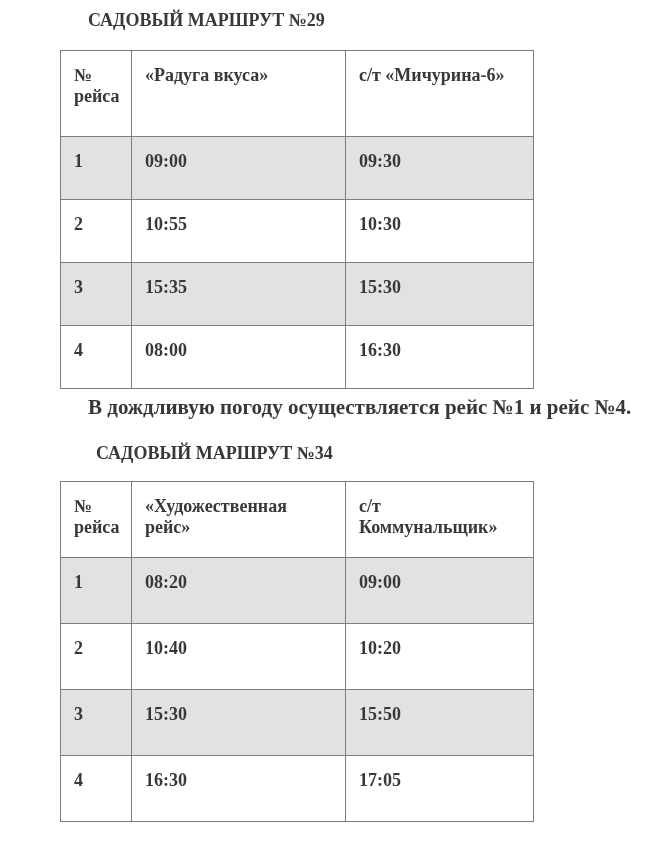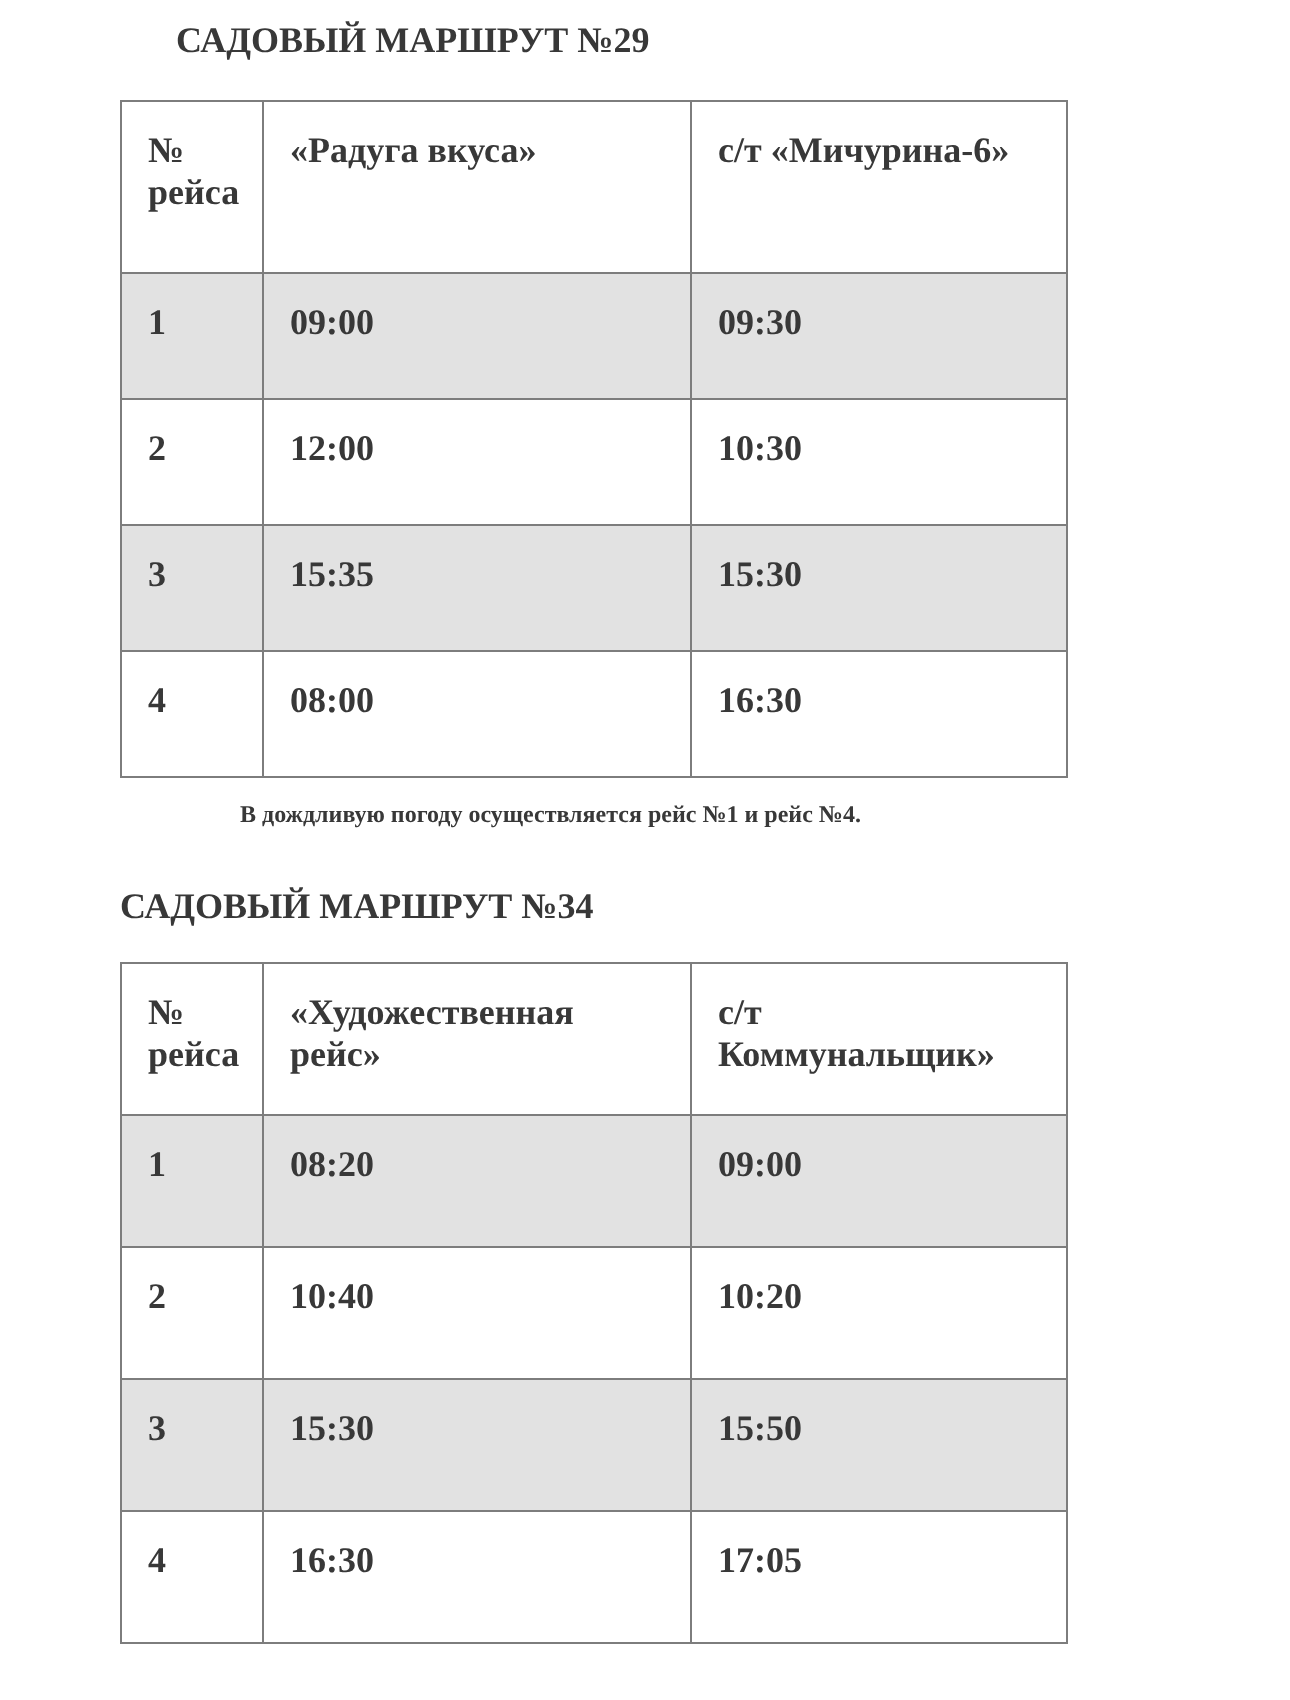--- a/index.html
+++ b/index.html
@@ -40,26 +40,26 @@
     padding: 14px 8px 8px 13px;
     white-space: pre-line;
     overflow: hidden;
   }
   .t1 th { height: 86px; }
   .t1 td { height: 63px; }
   .t2 th { height: 76px; }
   .t2 td { height: 66px; }
   tr.shaded { background: var(--row-shade, #e2e2e2); }
   .note {
-    margin: 8px 0 0 120px;
-    font-size: 12px;
+    margin: 8px 0 0 88px;
+    font-size: 21px;
     line-height: 20px;
     white-space: nowrap;
   }
-  .title-2 { margin-top: 26px; margin-left: 60px; }
+  .title-2 { margin-top: 26px; margin-left: 96px; }
   .table-2 { margin-top: 18px; }
   .table-1 { margin-top: 20px; }
 </style>
 </head>
 <body>
 
 <div class="page">
 
   <div class="section-title">САДОВЫЙ МАРШРУТ №29</div>
 
@@ -78,21 +78,21 @@
       </tr>
     </thead>
     <tbody>
       <tr class="shaded">
         <td>1</td>
         <td>09:00</td>
         <td>09:30</td>
       </tr>
       <tr>
         <td>2</td>
-        <td>12:00</td>
+        <td>10:55</td>
         <td>10:30</td>
       </tr>
       <tr class="shaded">
         <td>3</td>
         <td>15:35</td>
         <td>15:30</td>
       </tr>
       <tr>
         <td>4</td>
         <td>08:00</td>

